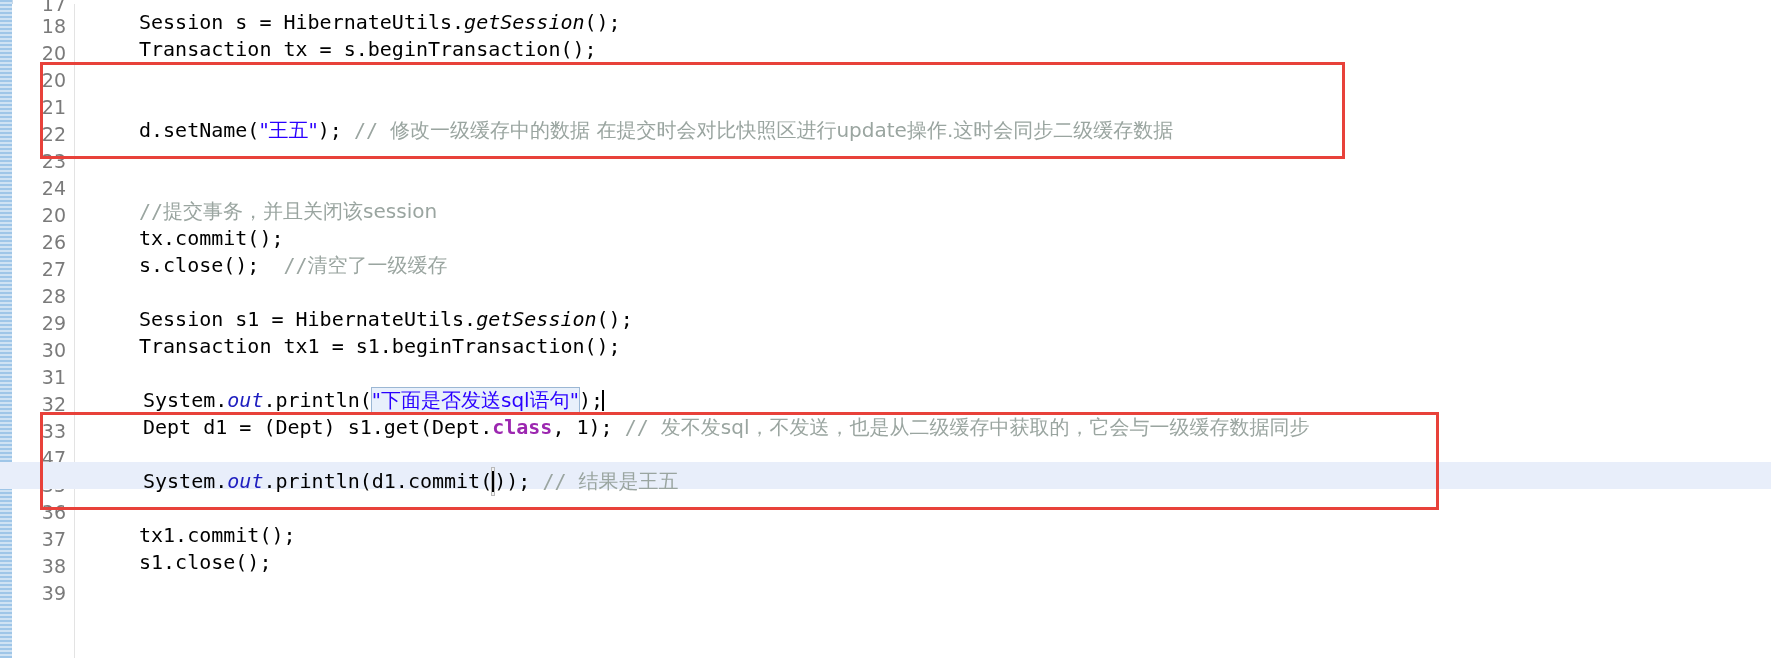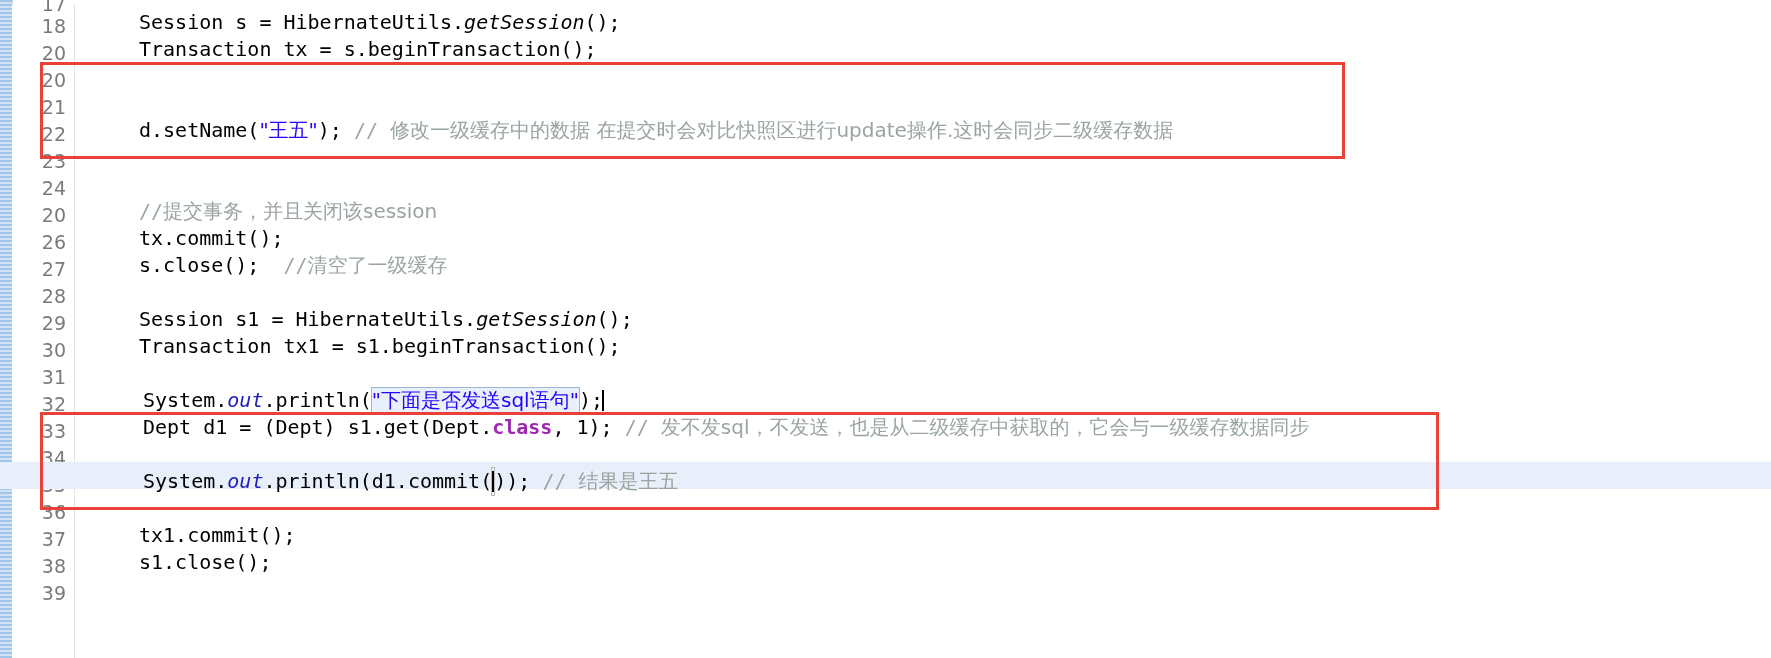--- a/index.html
+++ b/index.html
@@ -193,21 +193,21 @@
     <div class="row" style="top:360px">
         <span class="lnum">31</span>
       </div>
     <div class="row" style="top:387px">
         <span class="lnum">32</span>
       </div>
     <div class="row" style="top:414px">
         <span class="lnum">33</span>
       </div>
     <div class="row" style="top:441px">
-        <span class="lnum">34</span>
+        <span class="lnum">47</span>
       </div>
     <div class="row" style="top:468px">
         <span class="lnum">35</span>
       </div>
     <div class="row" style="top:495px">
         <span class="lnum">36</span>
       </div>
     <div class="row" style="top:522px">
         <span class="lnum">37</span>
       </div>

